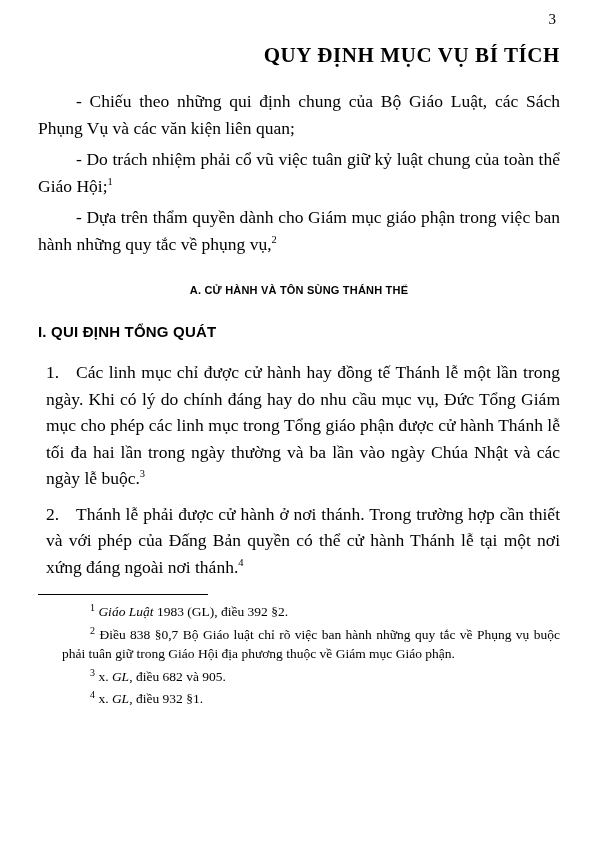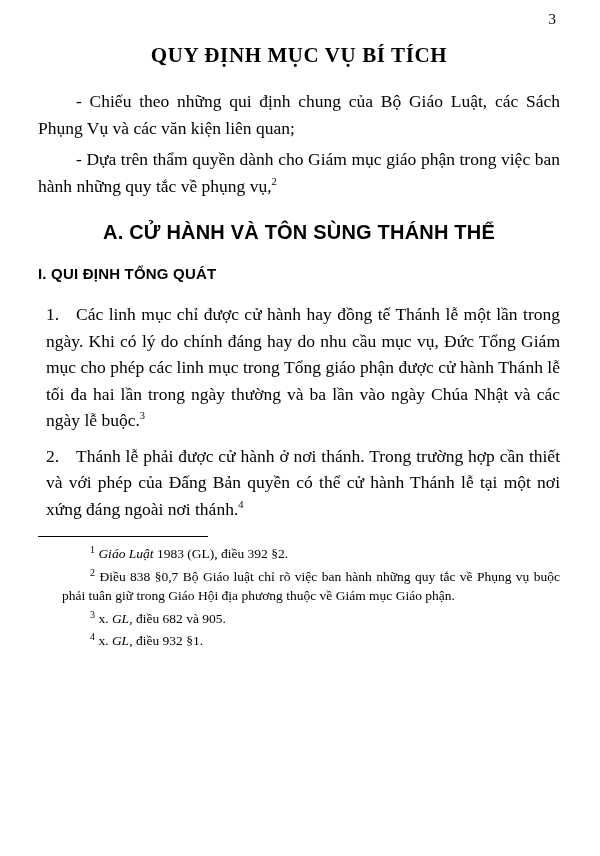--- a/index.html
+++ b/index.html
@@ -22,42 +22,42 @@
     padding: 10px 40px 0 38px;
   }
   .page-number {
     text-align: right;
     font-size: 15px;
     line-height: 18px;
     padding-right: 4px;
     margin-bottom: 14px;
   }
   .doc-title {
-    text-align: center;
+    text-align: right;
     font-weight: bold;
     font-size: 21px;
     letter-spacing: 0.6px;
     margin: 0 0 20px 0;
     line-height: 26px;
   }
   p.body-par {
     font-size: 17.5px;
     line-height: 26.5px;
     margin: 0 0 5px 0;
     text-align: justify;
     text-indent: 38px;
   }
   p.body-par.dash {
     text-indent: 38px;
   }
   .section-a {
     text-align: center;
     font-family: "Liberation Sans", sans-serif;
     font-weight: bold;
-    font-size: 20px;
+    font-size: 11px;
     margin: 22px 0 20px 0;
     line-height: 22px;
     letter-spacing: 0.2px;
   }
   .section-i {
     font-family: "Liberation Sans", sans-serif;
     font-weight: bold;
     font-size: 15px;
     margin: 0 0 16px 0;
     line-height: 22px;
@@ -109,20 +109,21 @@
 <body>
 
 <div class="page">
 
   <div class="page-number">3</div>
 
   <h1 class="doc-title">QUY ĐỊNH MỤC VỤ BÍ TÍCH</h1>
 
   <p class="body-par dash"><span>- Chiếu theo những qui định chung của Bộ Giáo Luật, các Sách Phụng Vụ và các văn kiện liên quan;</span></p>
 
+  <p class="body-par dash"><span>- Do trách nhiệm phải cổ vũ việc tuân giữ kỷ luật chung của toàn thể Giáo Hội;</span><sup>1</sup></p>
 
   <p class="body-par dash"><span>- Dựa trên thẩm quyền dành cho Giám mục giáo phận trong việc ban hành những quy tắc về phụng vụ,</span><sup>2</sup></p>
 
 
   <h2 class="section-a">A. CỬ HÀNH VÀ TÔN SÙNG THÁNH THỂ</h2>
 
   <h3 class="section-i">I. QUI ĐỊNH TỔNG QUÁT</h3>
 
   <p class="num-par"><span class="num-label">1.</span><span>Các linh mục chỉ được cử hành hay đồng tế Thánh lễ một lần trong ngày. Khi có lý do chính đáng hay do nhu cầu mục vụ, Đức Tổng Giám mục cho phép các linh mục trong Tổng giáo phận được cử hành Thánh lễ tối đa hai lần trong ngày thường và ba lần vào ngày Chúa Nhật và các ngày lễ buộc.</span><sup>3</sup></p>
 

